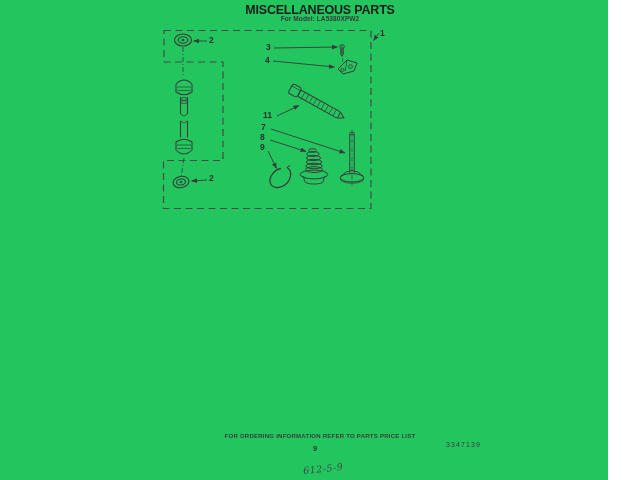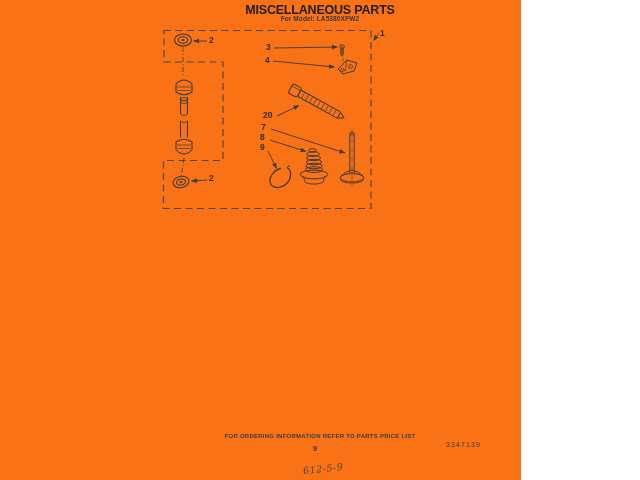--- a/index.html
+++ b/index.html
@@ -1,17 +1,17 @@
 <!DOCTYPE html>
 <html><head>
 <meta charset="utf-8">
 <style>
   html,body{margin:0;padding:0;}
   .page{
-    position:relative;width:521px;height:480px;background:#f97316;
+    position:relative;width:608px;height:480px;background:#22c55e;
     font-family:"Liberation Sans",sans-serif;color:#2e2e2e;overflow:hidden;
   }
   .title{
     position:absolute;top:3px;left:0;width:640px;text-align:center;
     font-size:12.5px;font-weight:bold;letter-spacing:-0.2px;color:#1d1d1d;
   }
   .subtitle{
     position:absolute;top:15px;left:0;width:640px;text-align:center;
     font-size:6.5px;font-weight:bold;color:#3a3a3a;letter-spacing:0.1px;
   }
@@ -141,21 +141,21 @@
       <path d="M271,129 L345,153" marker-end="url(#arr)"></path>
       <path d="M270,140 L306,151.5" marker-end="url(#arr)"></path>
       <path d="M268,151 L276.5,168.5" marker-end="url(#arr)"></path>
     </g>
   </svg>
 
   <span class="co" style="left:380px;top:29px">1</span>
   <span class="co" style="left:209px;top:36px">2</span>
   <span class="co" style="left:266px;top:43px">3</span>
   <span class="co" style="left:265px;top:56px">4</span>
-  <span class="co" style="left:263px;top:111px">20</span>
+  <span class="co" style="left:263px;top:111px">11</span>
   <span class="co" style="left:261px;top:123px">7</span>
   <span class="co" style="left:260px;top:133px">8</span>
   <span class="co" style="left:260px;top:143px">9</span>
   <span class="co" style="left:209px;top:174px">2</span>
 
   <div class="ordering-note">FOR ORDERING INFORMATION REFER TO PARTS PRICE LIST</div>
   <div class="page-num">9</div>
   <div class="doc-num">3347139</div>
   <div class="hand-note">612-5-9</div>
 

